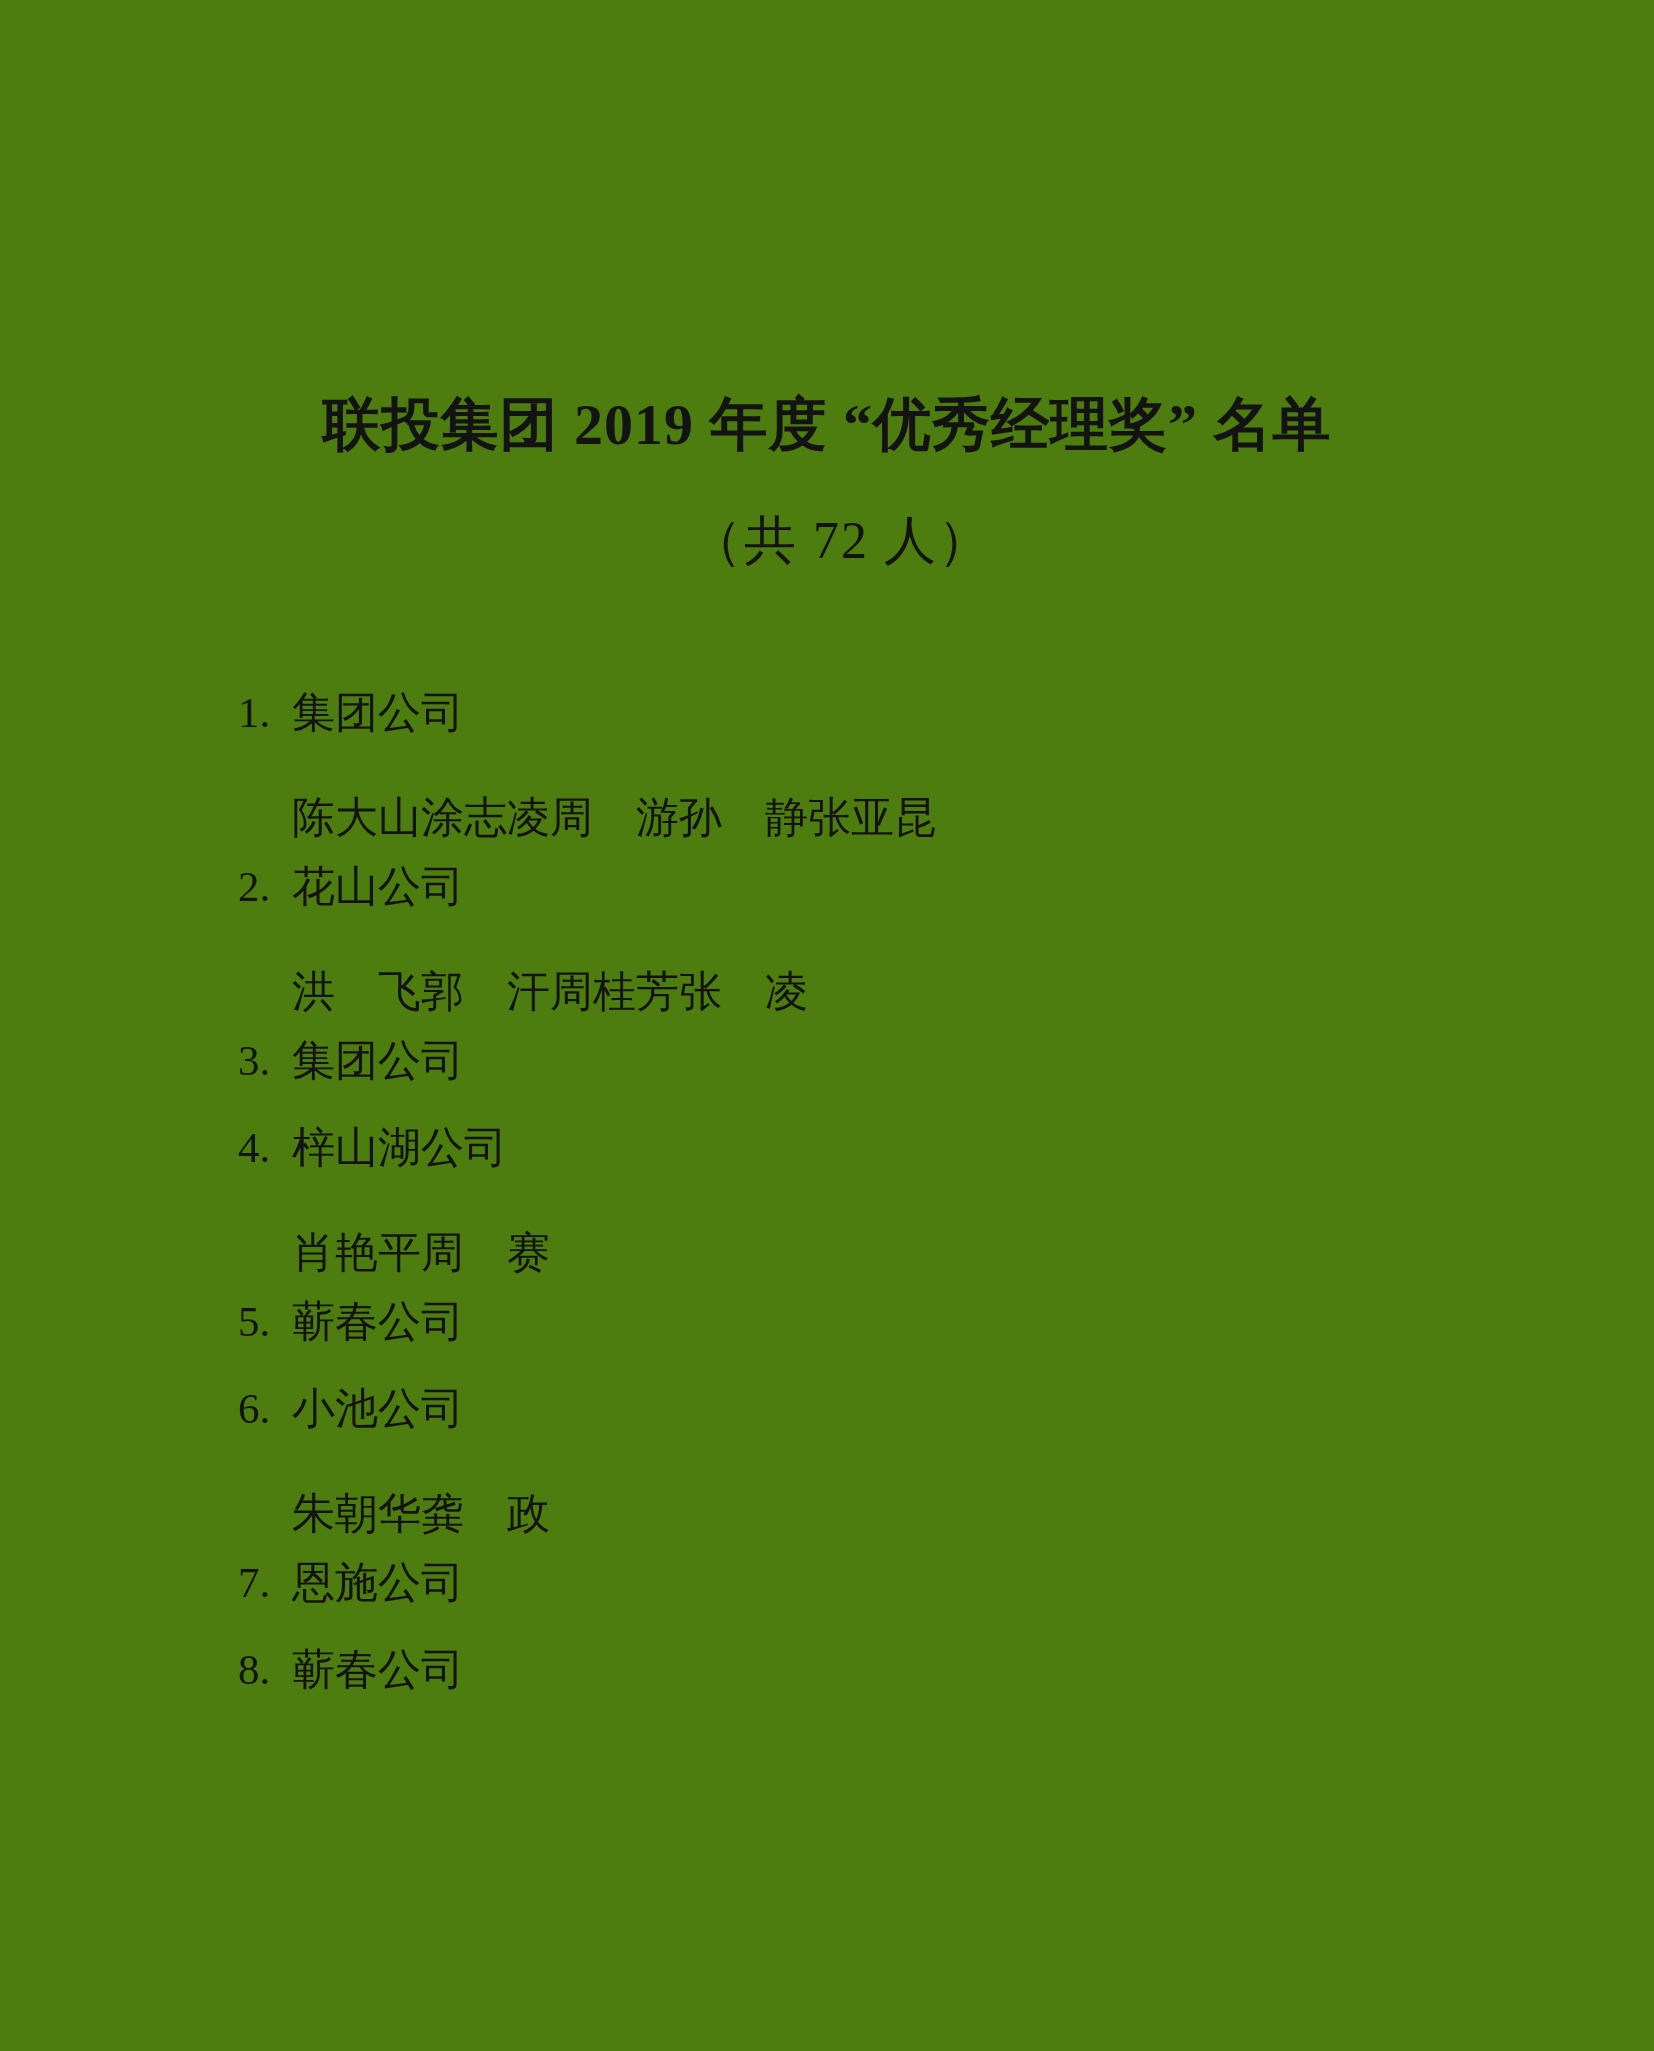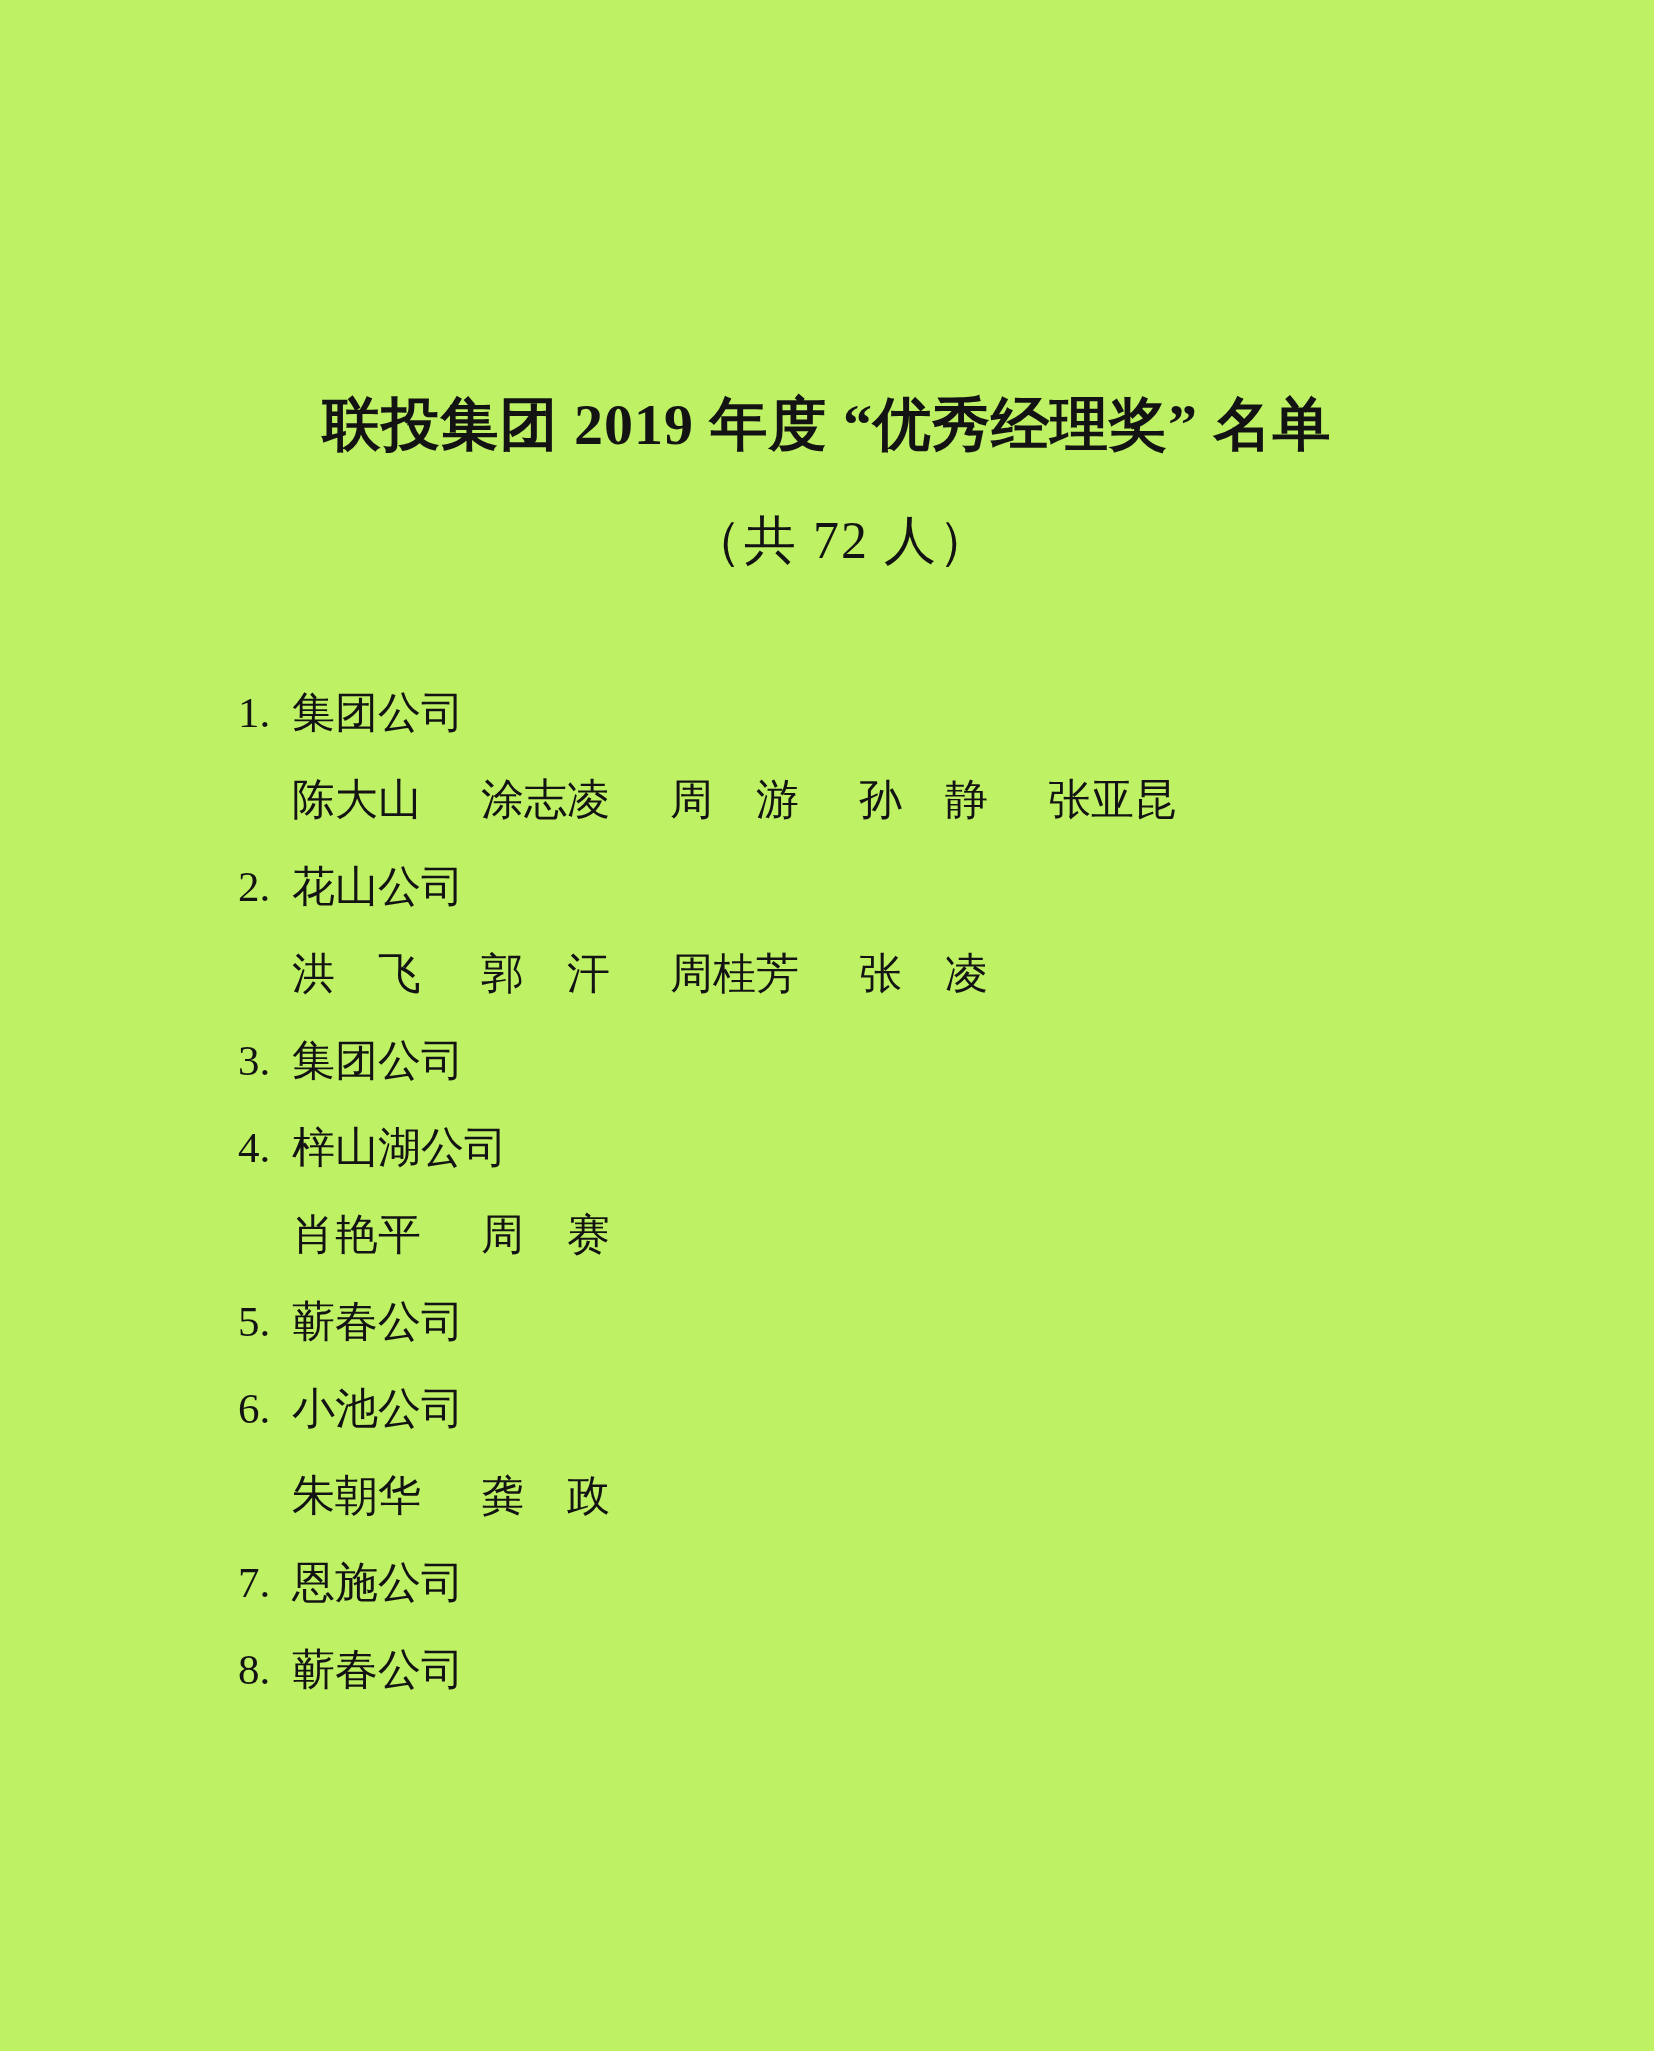--- a/index.html
+++ b/index.html
@@ -4,21 +4,21 @@
 <style>
   html, body {
     margin: 0;
     padding: 0;
     background: #ffffff;
   }
   .page {
     position: relative;
     width: 1654px;
     height: 2051px;
-    background: #bef264;
+    background: #4d7c0f;
     color: #131313;
     font-family: "Liberation Serif", "DejaVu Serif", serif;
     overflow: hidden;
   }
   .doc-title {
     position: absolute;
     top: 390px;
     left: 0;
     width: 100%;
     text-align: center;
@@ -52,21 +52,21 @@
     display: flex;
     align-items: flex-start;
     white-space: nowrap;
   }
   .company-line .num {
     display: inline-block;
     min-width: 54px;
   }
   .names-line {
     padding-left: 54px;
-    gap: 60px;
+    align-items: center;
   }
   .name {
     display: inline-block;
   }
 </style>
 </head>
 <body>
 
 <div class="page">
   <div class="doc-title">联投集团 2019 年度 “优秀经理奖” 名单</div>

